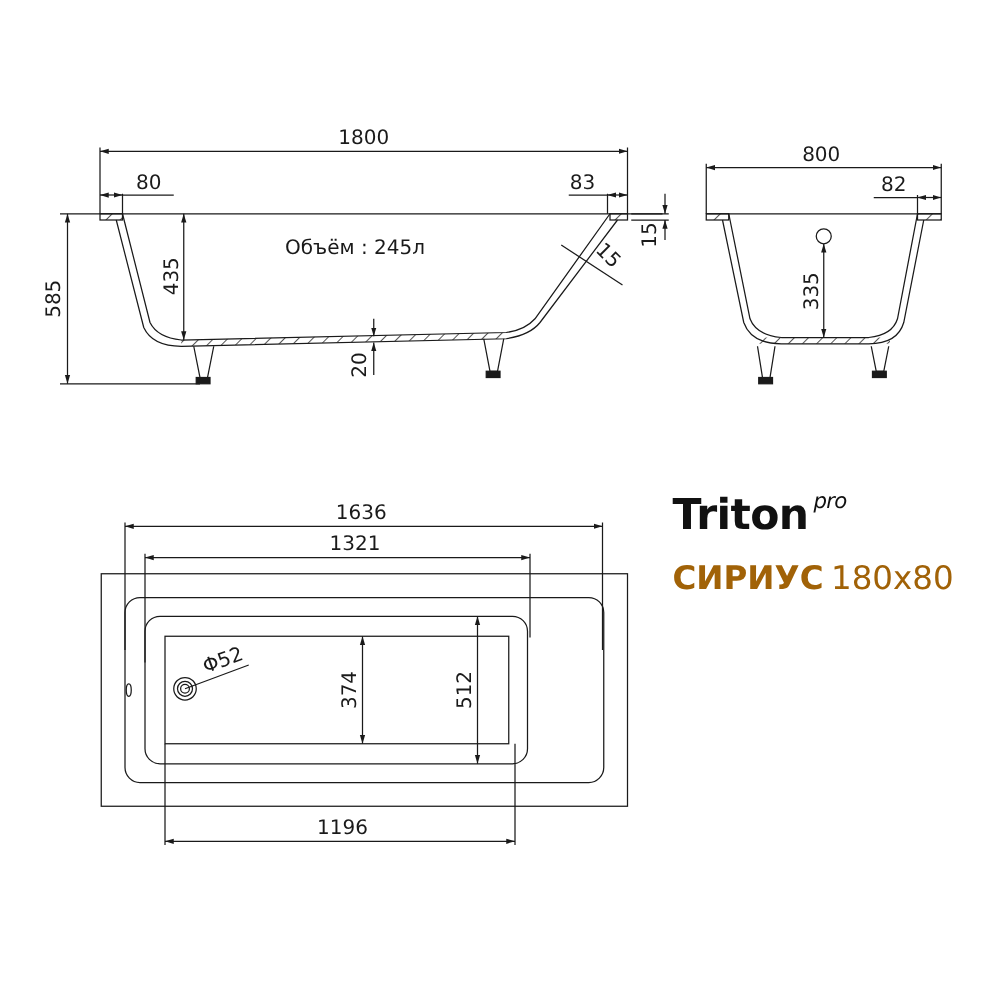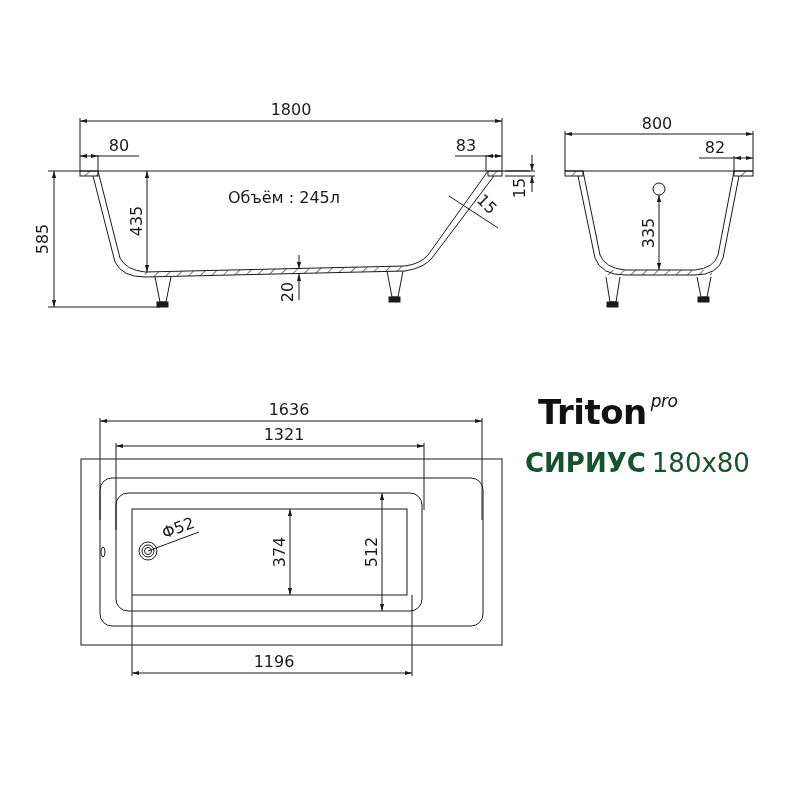--- a/index.html
+++ b/index.html
@@ -1,21 +1,21 @@
 <!DOCTYPE html>
 <html><head>
 <meta charset="utf-8">
 <style>
   html, body { margin:0; padding:0; background:#ffffff; }
   body { width:800px; height:800px; position:relative; overflow:hidden; font-family:"DejaVu Sans", sans-serif; }
   svg { position:absolute; left:0; top:0; }
   .dim { font-family:"DejaVu Sans", sans-serif; font-size:16px; fill:#1a1a1a; }
   .brand { position:absolute; left:538px; top:392px; font-family:"DejaVu Sans", sans-serif; font-weight:bold; font-size:34px; color:#111; letter-spacing:-0.5px; }
   .brand .sup { font-style:italic; font-weight:normal; font-size:17px; position:relative; top:-17px; margin-left:4px; }
-  .model { position:absolute; left:525px; top:448px; font-family:"DejaVu Sans", sans-serif; font-size:26px; color:#14532d; }
+  .model { position:absolute; left:538px; top:448px; font-family:"DejaVu Sans", sans-serif; font-size:26px; color:#a16207; }
   .model .name { font-weight:bold; margin-right:6px; }
   .model .size { font-weight:normal; }
 </style>
 </head>
 <body>
 
 <svg width="800" height="800" viewBox="0 0 800 800">
   <defs>
     <pattern id="hatch" patternUnits="userSpaceOnUse" width="8" height="8" patternTransform="rotate(45)">
       <line x1="0" y1="0" x2="0" y2="8" stroke="#1a1a1a" stroke-width="1.2"></line>

